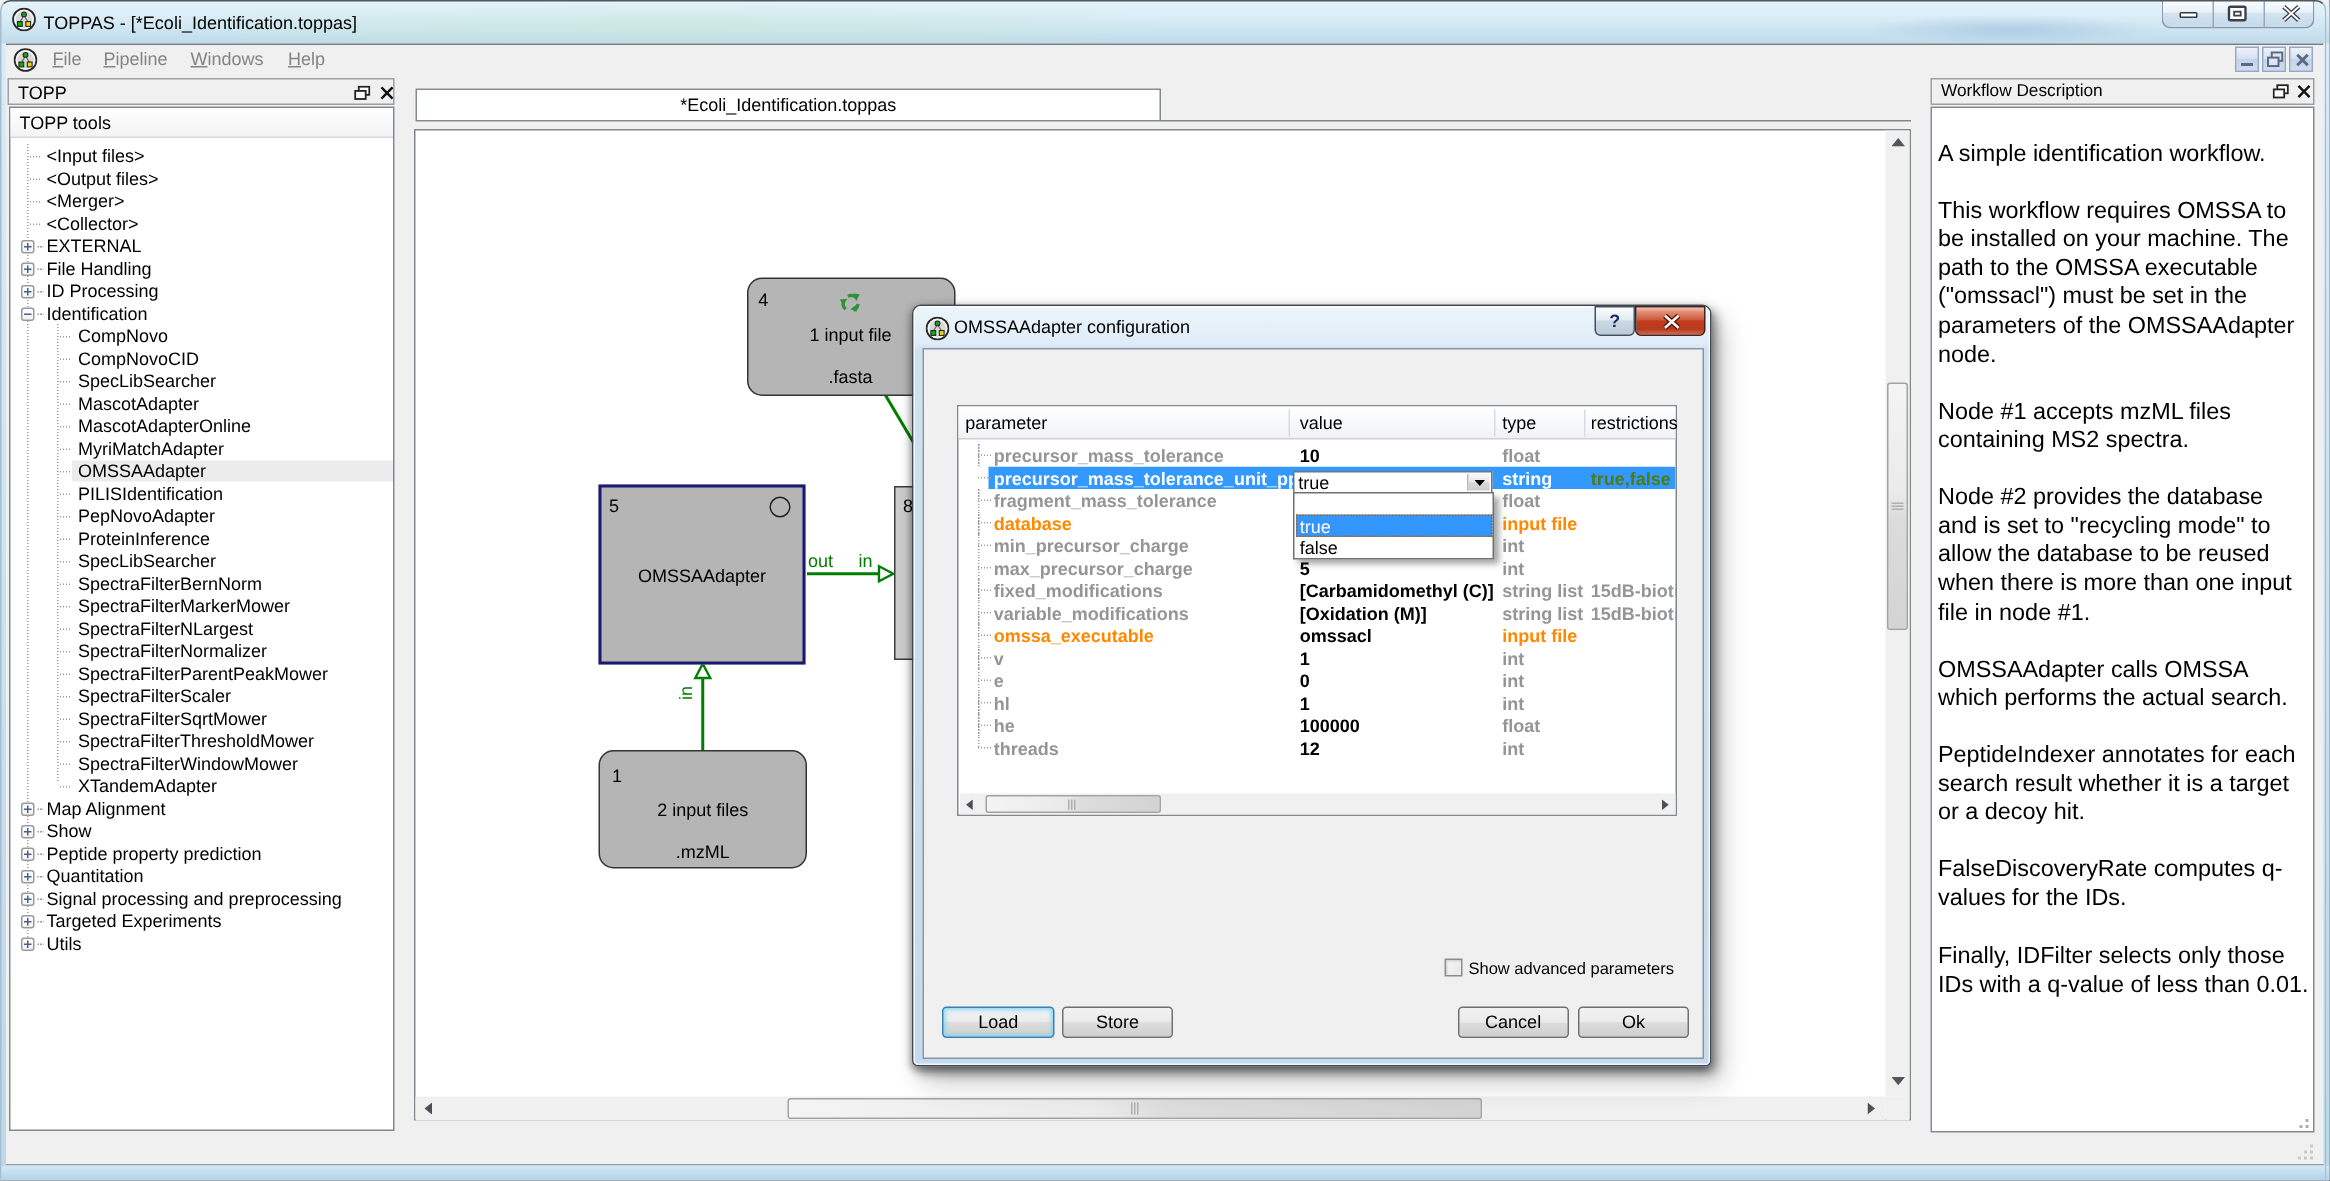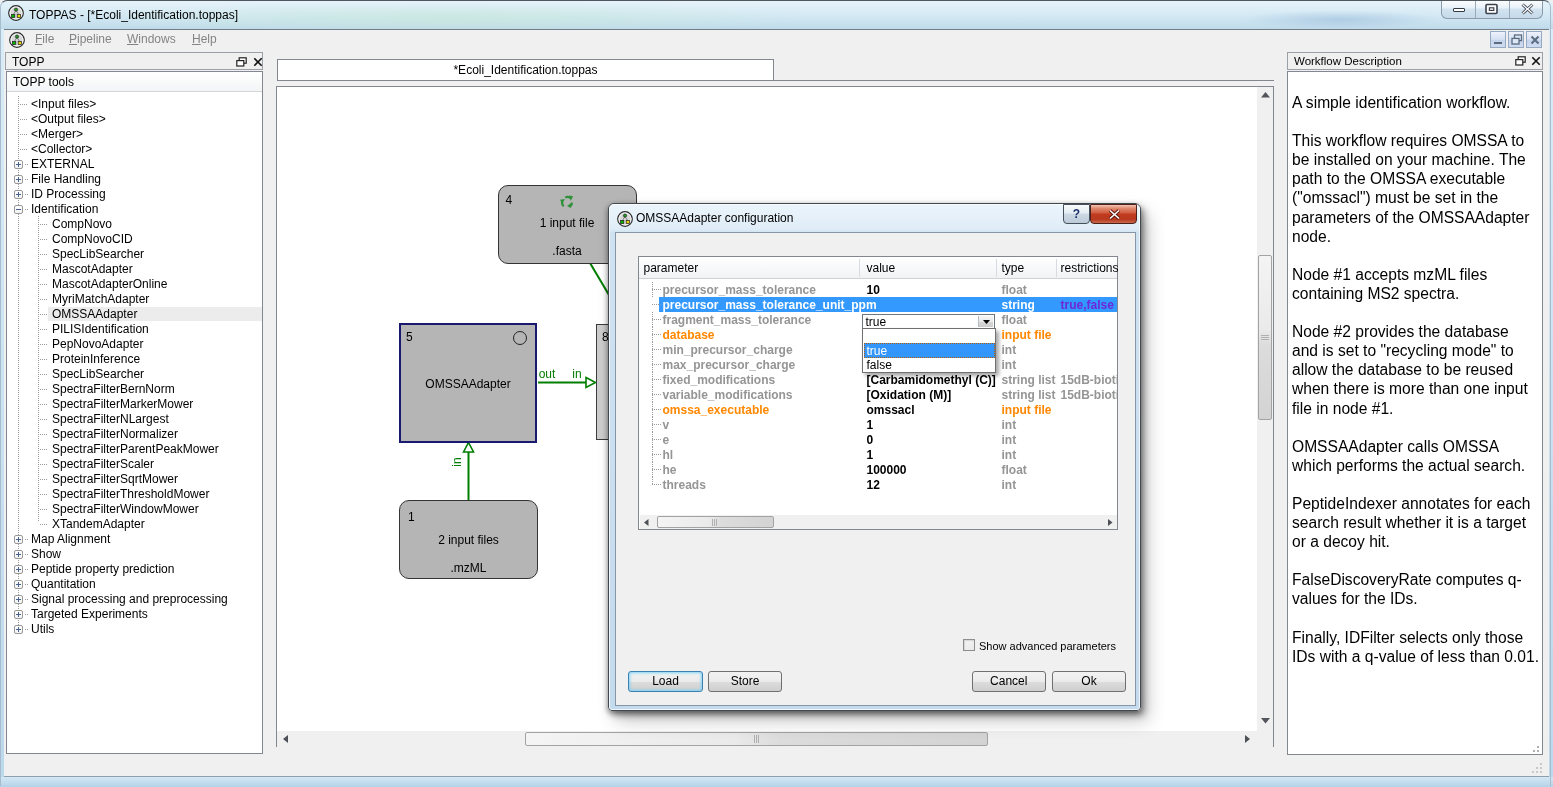--- a/index.html
+++ b/index.html
@@ -47,21 +47,21 @@
  background:linear-gradient(180deg,#ecf5fb 0%,#dfecf7 25px,#cfe2f1 29px,#c4dbee 100%);
  box-shadow:3px 4px 7px rgba(0,0,0,.42), 7px 10px 18px rgba(0,0,0,.22), -1px 2px 5px rgba(0,0,0,.28);z-index:50;}
 #dlg .inhl{left:0px;top:0px;width:531px;height:506px;border:1px solid rgba(255,255,255,.75);border-radius:5px 5px 3px 3px;}
 #dlgclient{left:6px;top:28px;width:521px;height:474px;background:#f0f0f0;border:1px solid #8696a6;}
 #dlgtitle{left:27px;top:7px;font-size:12px;color:#000;}
 .helpbtn{left:454px;top:0px;width:27px;height:20px;border:1px solid #46505a;border-radius:0 0 4px 4px;
  background:linear-gradient(180deg,#fafcfd 0%,#e3ecf3 45%,#ccd9e4 50%,#bccbd9 100%);color:#1c2f6b;font-weight:bold;font-size:12px;text-align:center;line-height:18px;}
 .closebtn{left:481px;top:0px;width:47px;height:20px;border:1px solid #4a2018;border-radius:0 0 4px 4px;
  background:linear-gradient(180deg,#f6c4b4 0%,#e08a71 18%,#cf5a3d 45%,#c23a1d 50%,#b83a20 80%,#c96a50 100%);}
 
-#ptable{left:21.5px;top:23px;width:480px;height:274px;background:#fff;border:1px solid #828790;}
+#ptable{left:21.5px;top:37px;width:480px;height:274px;background:#fff;border:1px solid #828790;}
 #phead{left:0;top:0;width:478px;height:22px;background:linear-gradient(180deg,#ffffff,#f7f8fa 60%,#f1f2f4);border-bottom:1px solid #cdd2d8;}
 #phead span{position:absolute;top:4px;font-size:12px;color:#000;}
 #phead .sep{position:absolute;top:2px;width:1px;height:18px;background:#d8dce2;}
 .prow{position:absolute;left:0;width:478px;height:15px;font-size:12px;white-space:nowrap;overflow:hidden;}
 .prow span{position:absolute;top:1px;font-weight:bold;}
 .pgray{color:#959595;}
 .porange{color:#ff8800;}
 .pblk{color:#000;}
 
 #combo{left:245.5px;top:80.5px;width:133px;height:15px;background:#fff;border:1px solid #6d777f;z-index:3;}
@@ -399,21 +399,21 @@
           <div class="vdot" style="left:13px;top:0px;height:15px;"></div>
           <div class="hdot" style="left:13px;top:7px;width:9px;"></div>
           <span class="pgray" style="left:24px">precursor_mass_tolerance</span>
           <span class="pblk" style="left:228px">10</span>
           <span class="pgray" style="left:363px">float</span>
         </div>
 <div class="prow" style="top:39.5px;">
           <div class="abs" style="left:20px;top:0;width:458px;height:15px;background:#3399ff;"></div>
           <span style="left:24px;color:#fff;z-index:2">precursor_mass_tolerance_unit_ppm</span>
           <span style="left:363px;color:#fff;z-index:2">string</span>
-          <span style="left:422px;color:#6d28d9;z-index:2">true,false</span>
+          <span style="left:422px;color:#4d7c0f;z-index:2">true,false</span>
           <div class="hdot" style="left:13px;top:7px;width:9px;"></div>
         </div>
 <div class="prow" style="top:54.5px;">
           <div class="vdot" style="left:13px;top:0px;height:15px;"></div>
           <div class="hdot" style="left:13px;top:7px;width:9px;"></div>
           <span class="pgray" style="left:24px">fragment_mass_tolerance</span>
           <span class="pgray" style="left:363px">float</span>
         </div>
 <div class="prow" style="top:69.5px;">
           <div class="vdot" style="left:13px;top:0px;height:15px;"></div>

